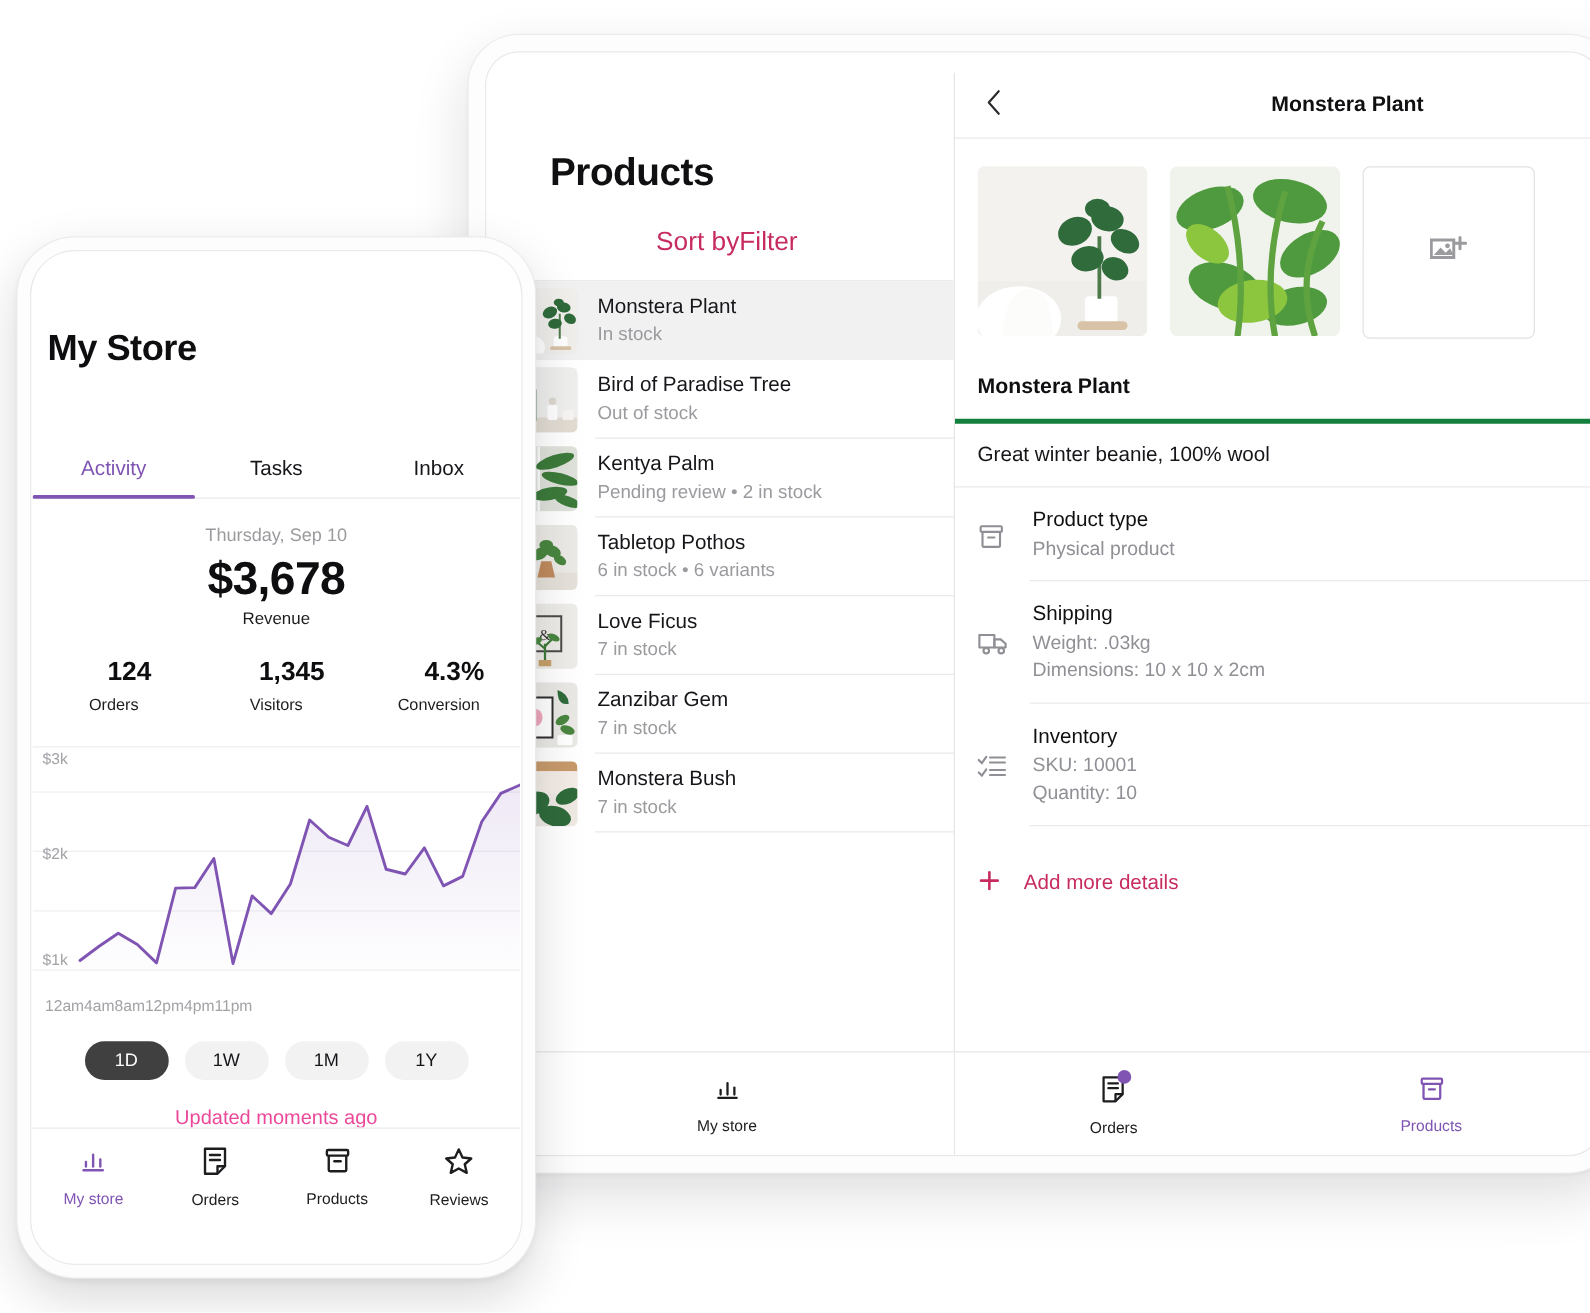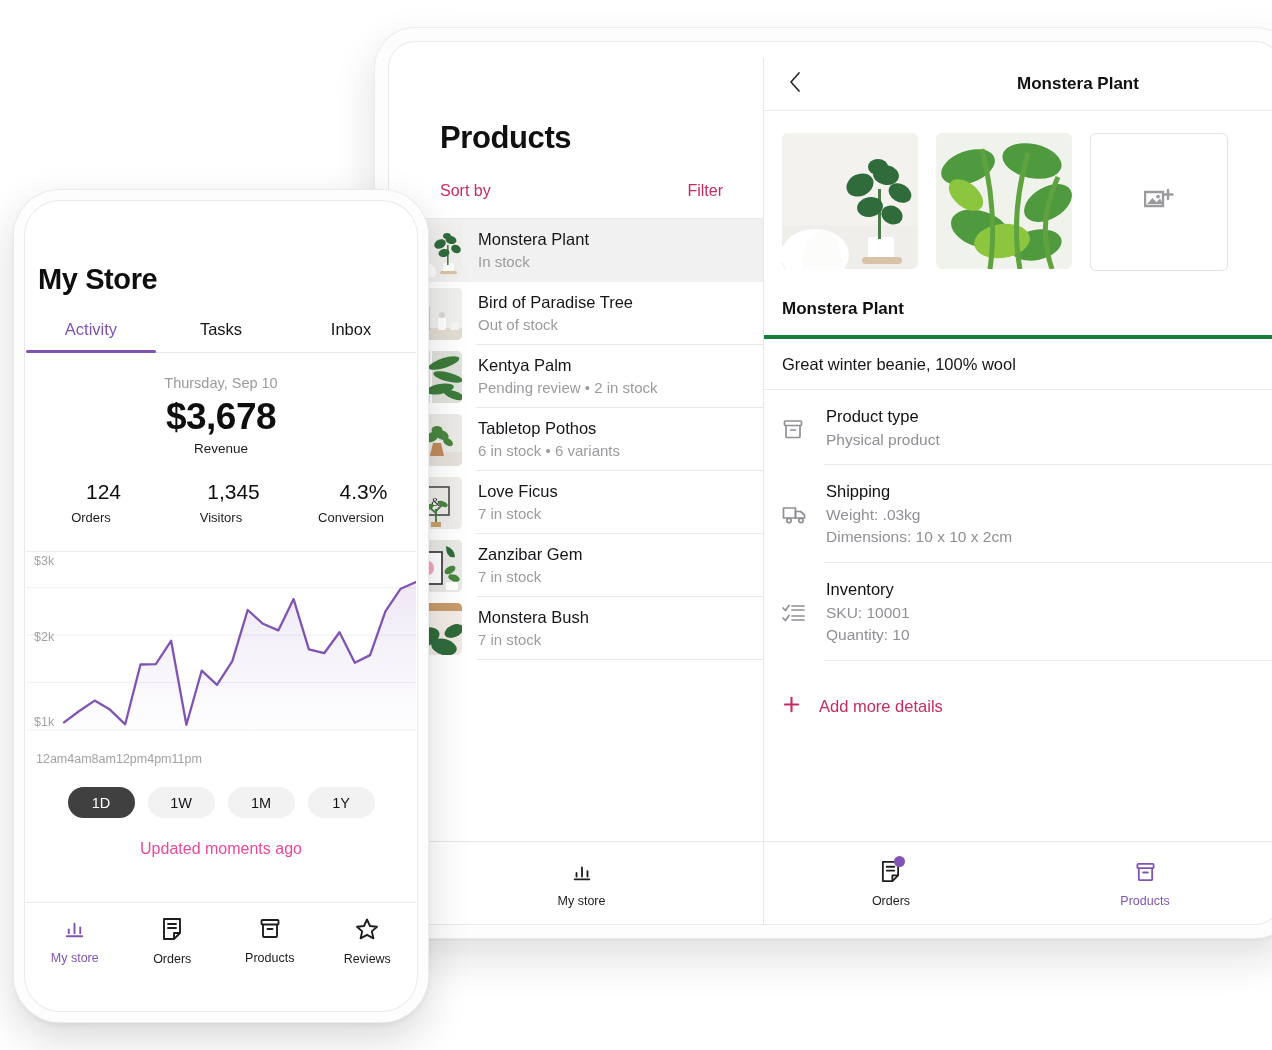--- a/index.html
+++ b/index.html
@@ -23,21 +23,21 @@
     pointer-events:none;
   }
   .tablet-screen{
     position:absolute;left:400px;top:58px;width:872px;height:868px;
     background:#ffffff;border-radius:16px 16px 0 0;overflow:hidden;
     display:flex;
   }
   
   .t-left{width:363px;height:100%;background:#fff;position:relative;border-right:1px solid #e6e6e9;flex:0 0 363px;}
   .prod-title{font-size:31px;font-weight:bold;color:#101012;letter-spacing:-.4px;padding:62px 0 0 40px;}
-  .sortbar{display:flex;justify-content:space-between;align-items:center;padding:26px 40px 18px 40px;font-size:16px;}
+  .sortbar{display:flex;justify-content:center;align-items:center;padding:26px 40px 18px 40px;font-size:21px;}
   .sortbar span{color:#c72c5f;}
   .prod-list{border-top:1px solid #eaeaec;}
   .prod-row{display:flex;align-items:center;padding:0 0 0 10px;height:63px;position:relative;}
   .prod-row.selected{background:#f1f1f2;}
   .prod-row .sep{position:absolute;left:76px;right:0;bottom:0;height:1px;background:#e9e9ec;}
   .thumb{width:52px;height:52px;border-radius:5px;flex:0 0 52px;margin-right:16px;overflow:hidden;position:relative;background:#eceae7;}
   .prow-text{display:flex;flex-direction:column;justify-content:center;}
   .prow-name{font-size:16.5px;color:#16161a;line-height:1.25;}
   .prow-sub{font-size:15px;color:#9b9b9f;line-height:1.3;margin-top:2px;}
 
@@ -80,30 +80,30 @@
   .phone-bezel{
     position:absolute;left:14px;top:190px;width:414px;height:832px;border-radius:46px;
     box-shadow:inset 0 0 0 10px #fdfdfd, inset 0 0 0 11px #eaeaed;pointer-events:none;
   }
   .phone-screen{
     position:absolute;left:26px;top:203px;width:390px;height:806px;background:#fff;
     border-radius:36px;overflow:hidden;
   }
   .store-title{font-size:29px;font-weight:bold;color:#0e0e10;letter-spacing:-.4px;padding:60px 0 0 12px;}
   .tabs{display:flex;margin-top:24px;border-bottom:1px solid #e9e9ec;}
-  .tab{flex:1;text-align:center;font-size:16.5px;color:#16161a;padding-bottom:13px;position:relative;}
+  .tab{flex:1;text-align:center;font-size:16.5px;color:#16161a;padding-bottom:13px;position:relative;margin-top:46px;}
   .tab.active{color:#7f54b3;}
   .tab.active:after{content:"";position:absolute;left:0;right:0;bottom:-1px;height:3px;background:#7f54b3;border-radius:2px;}
   .stats{text-align:center;padding-top:22px;}
   .s-date{font-size:14.5px;color:#9b9b9f;}
   .s-rev{font-size:37px;font-weight:bold;color:#0e0e10;letter-spacing:-.5px;margin-top:5px;}
   .s-revlbl{font-size:13.5px;color:#1d1d20;margin-top:3px;}
   .kpis{display:flex;margin-top:24px;}
   .kpi{flex:1;text-align:center;}
-  .kpi .v{font-size:21px;font-weight:normal;color:#0e0e10;margin-left:25px;}
+  .kpi .v{font-size:21px;font-weight:bold;color:#0e0e10;margin-left:25px;}
   .kpi .k{font-size:13px;color:#1d1d20;margin-top:6px;}
 
   .chartwrap{margin-top:26px;position:relative;height:216px;border-top:1px solid #eeeef0;}
   .chartwrap svg{position:absolute;left:0;top:0;}
   .ylab{position:absolute;font-size:12.5px;color:#a2a2a7;left:8px;}
   .xlabs{display:flex;justify-content:flex-start;padding:4px 10px 0 10px;font-size:12.5px;color:#a2a2a7;}
   .segs{display:flex;justify-content:center;gap:13px;margin-top:19px;}
   .seg{height:31px;min-width:67px;border-radius:16px;background:#f2f2f3;color:#16161a;
        display:flex;align-items:center;justify-content:center;font-size:14.5px;}
   .seg.active{background:#404040;color:#fff;}

